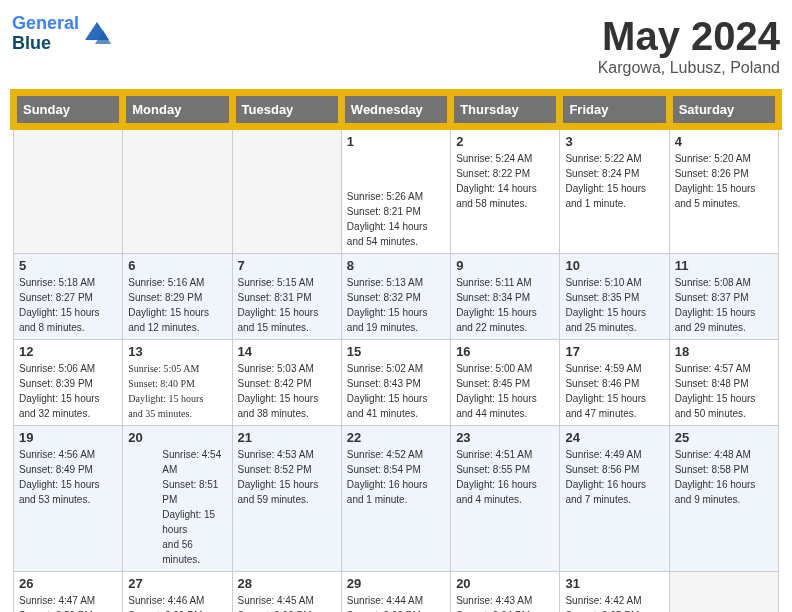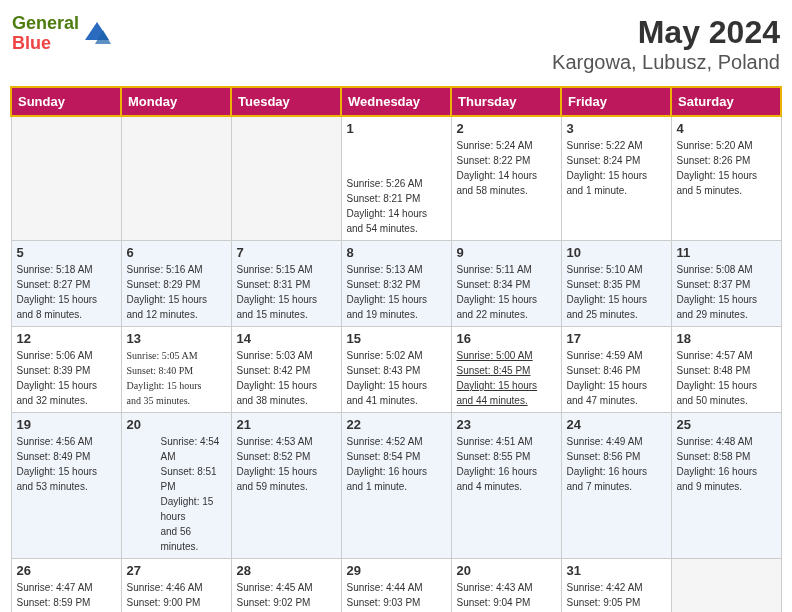--- a/index.html
+++ b/index.html
@@ -28,42 +28,42 @@
     }
     .logo-icon {
       width: 28px;
       height: 28px;
       margin-left: 4px;
     }
     .title-block {
       text-align: right;
     }
     .main-title {
-      font-size: 32px;
+      font-size: 40px;
       font-weight: bold;
       color: #333;
     }
     .subtitle {
-      font-size: 20px;
+      font-size: 16px;
       color: #555;
       margin-left: 24px;
     }
     .calendar {
       width: 100%;
       border-collapse: collapse;
       border: 1px solid #ccc;
     }
     .calendar th {
-      background: #be185d;
+      background: #737373;
       color: #fff;
       font-size: 13px;
       font-weight: bold;
       text-align: left;
       padding: 6px 6px;
-      border: 2px solid #eab308;
+      border: 7px solid #eab308;
     }
     .calendar td {
       width: calc(100% / 7);
       vertical-align: top;
       padding: 4px 5px;
       border: 1px solid #ccc;
       font-size: 10.5px;
       color: #333;
       background: #fff;
       min-height: 80px;
@@ -86,22 +86,22 @@
     .row-shade td {
       background: #f0f4fb;
     }
   </style>
 </head>
 <body>
 
 <div class="header">
   <div class="logo">
     <div class="logo-text">
-      <span style="font-size:18px;font-weight:bold;color:#4d7c0f;">General</span>
-      <span style="font-size:18px;font-weight:bold;color:#ef4444;">Blue</span>
+      <span style="font-size:18px;font-weight:bold;color:#3b82f6;">General</span>
+      <span style="font-size:18px;font-weight:bold;color:#0c4a6e;">Blue</span>
     </div>
     <svg class="logo-icon" viewBox="0 0 28 28">
       <polygon points="14,2 26,20 2,20" fill="#2a6bbf"></polygon>
       <polygon points="20,10 28,24 12,24" fill="#1a5faa" opacity="0.7"></polygon>
     </svg>
   </div>
   <div class="title-block">
     <div class="main-title">May 2024</div>
     <div class="subtitle">Kargowa, Lubusz, Poland</div>
   </div>
@@ -228,21 +228,21 @@
         </td>
         <td>
           <span class="day-number">15</span>
           <div class="day-info" style="white-space: pre-line;">Sunrise: 5:02 AM
 Sunset: 8:43 PM
 Daylight: 15 hours
 and 41 minutes.</div>
         </td>
         <td>
           <span class="day-number">16</span>
-          <div class="day-info" style="white-space: pre-line; text-decoration: underline;">Sunrise: 5:00 AM
+          <div class="day-info" style="white-space: pre-line;">Sunrise: 5:00 AM
 Sunset: 8:45 PM
 Daylight: 15 hours
 and 44 minutes.</div>
         </td>
         <td>
           <span class="day-number">17</span>
           <div class="day-info" style="white-space: pre-line;">Sunrise: 4:59 AM
 Sunset: 8:46 PM
 Daylight: 15 hours
 and 47 minutes.</div>

